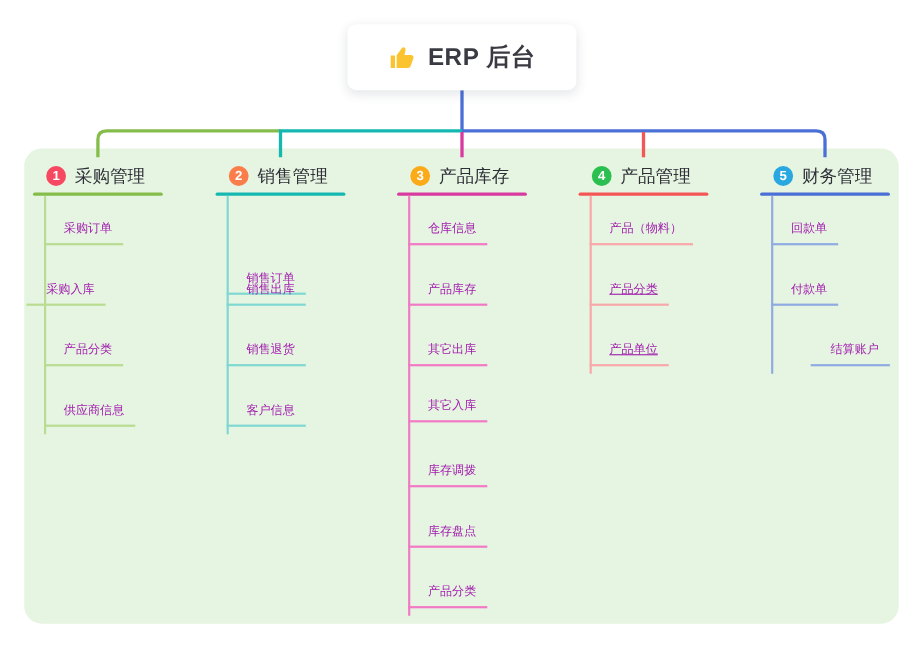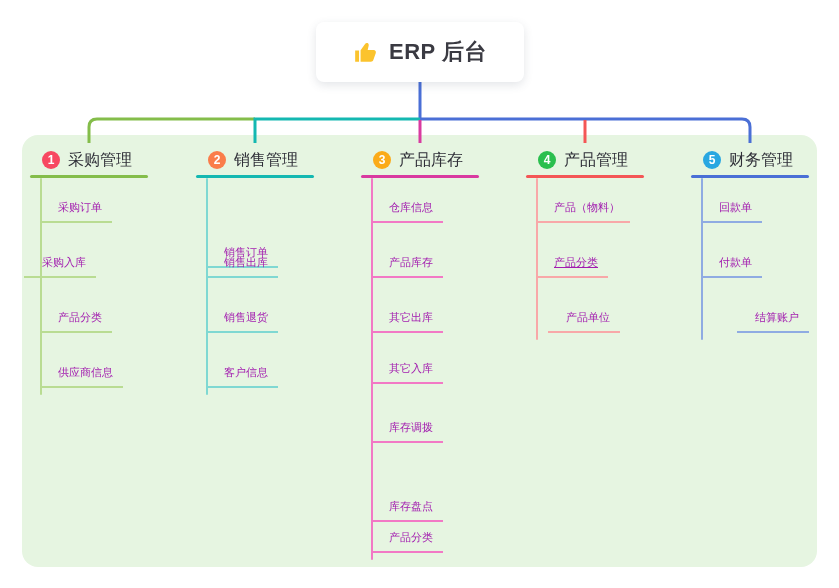--- a/index.html
+++ b/index.html
@@ -79,31 +79,31 @@
         <span class="num-badge" style="background: rgb(251, 171, 25);">3</span>
         <span class="branch-title">产品库存</span>
       </div>
       <div class="branch-underline" style="left: 361px; top: 175px; width: 118px; background: rgb(217, 58, 160);"></div>
       <div class="spine" style="left: 371px; top: 178px; height: 382px; background: rgb(242, 121, 197);"></div>
       <div class="child-node" style="left: 371px; top: 200px; border-bottom-color: rgb(242, 121, 197);">仓库信息</div>
       <div class="child-node" style="left: 371px; top: 255px; border-bottom-color: rgb(242, 121, 197);">产品库存</div>
       <div class="child-node" style="left: 371px; top: 310px; border-bottom-color: rgb(242, 121, 197);">其它出库</div>
       <div class="child-node" style="left: 371px; top: 361px; border-bottom-color: rgb(242, 121, 197);">其它入库</div>
       <div class="child-node" style="left: 371px; top: 420px; border-bottom-color: rgb(242, 121, 197);">库存调拨</div>
-      <div class="child-node" style="left: 371px; top: 499px; border-bottom-color: rgb(242, 121, 197);">库存盘点</div>
+      <div class="child-node" style="left: 371px; top: 475px; border-bottom-color: rgb(242, 121, 197);">库存盘点</div>
       <div class="child-node" style="left: 371px; top: 530px; border-bottom-color: rgb(242, 121, 197);">产品分类</div>
       <div class="branch-head" style="left: 538px; top: 147px;">
         <span class="num-badge" style="background: rgb(42, 191, 78);">4</span>
         <span class="branch-title">产品管理</span>
       </div>
       <div class="branch-underline" style="left: 526px; top: 175px; width: 118px; background: rgb(244, 86, 86);"></div>
       <div class="spine" style="left: 536px; top: 178px; height: 162px; background: rgb(248, 168, 168);"></div>
       <div class="child-node" style="left: 536px; top: 200px; border-bottom-color: rgb(248, 168, 168);">产品（物料）</div>
       <div class="child-node" style="left: 536px; top: 255px; border-bottom-color: rgb(248, 168, 168); text-decoration: underline;">产品分类</div>
-      <div class="child-node" style="left: 548px; top: 310px; border-bottom-color: rgb(248, 168, 168);">产品单位</div>
+      <div class="child-node" style="left: 536px; top: 310px; border-bottom-color: rgb(248, 168, 168); text-decoration: underline;">产品单位</div>
       <div class="branch-head" style="left: 703px; top: 147px;">
         <span class="num-badge" style="background: rgb(41, 167, 225);">5</span>
         <span class="branch-title">财务管理</span>
       </div>
       <div class="branch-underline" style="left: 691px; top: 175px; width: 118px; background: rgb(74, 111, 214);"></div>
       <div class="spine" style="left: 701px; top: 178px; height: 162px; background: rgb(143, 171, 226);"></div>
       <div class="child-node" style="left: 701px; top: 200px; border-bottom-color: rgb(143, 171, 226);">回款单</div>
       <div class="child-node" style="left: 701px; top: 255px; border-bottom-color: rgb(143, 171, 226);">付款单</div>
       <div class="child-node" style="left: 701px; top: 310px; border-bottom-color: rgb(143, 171, 226); margin-left: 36px;">结算账户</div>
     </div>

